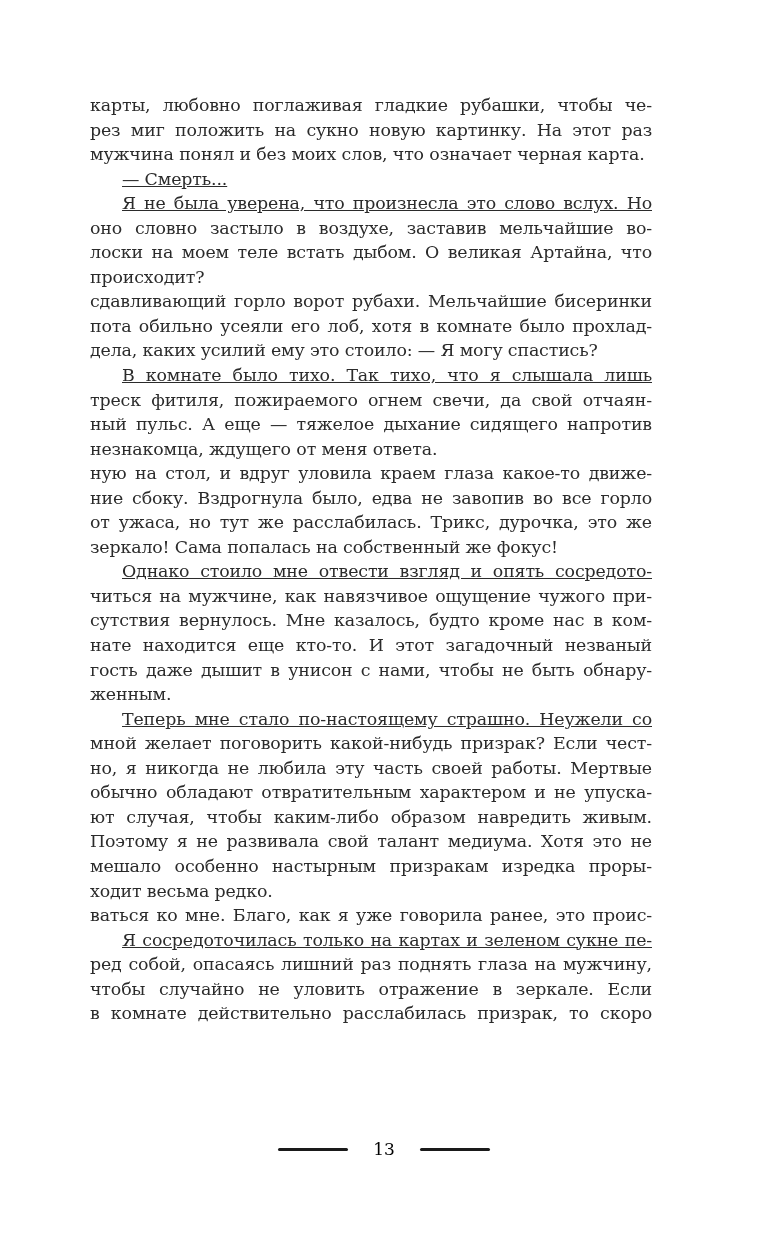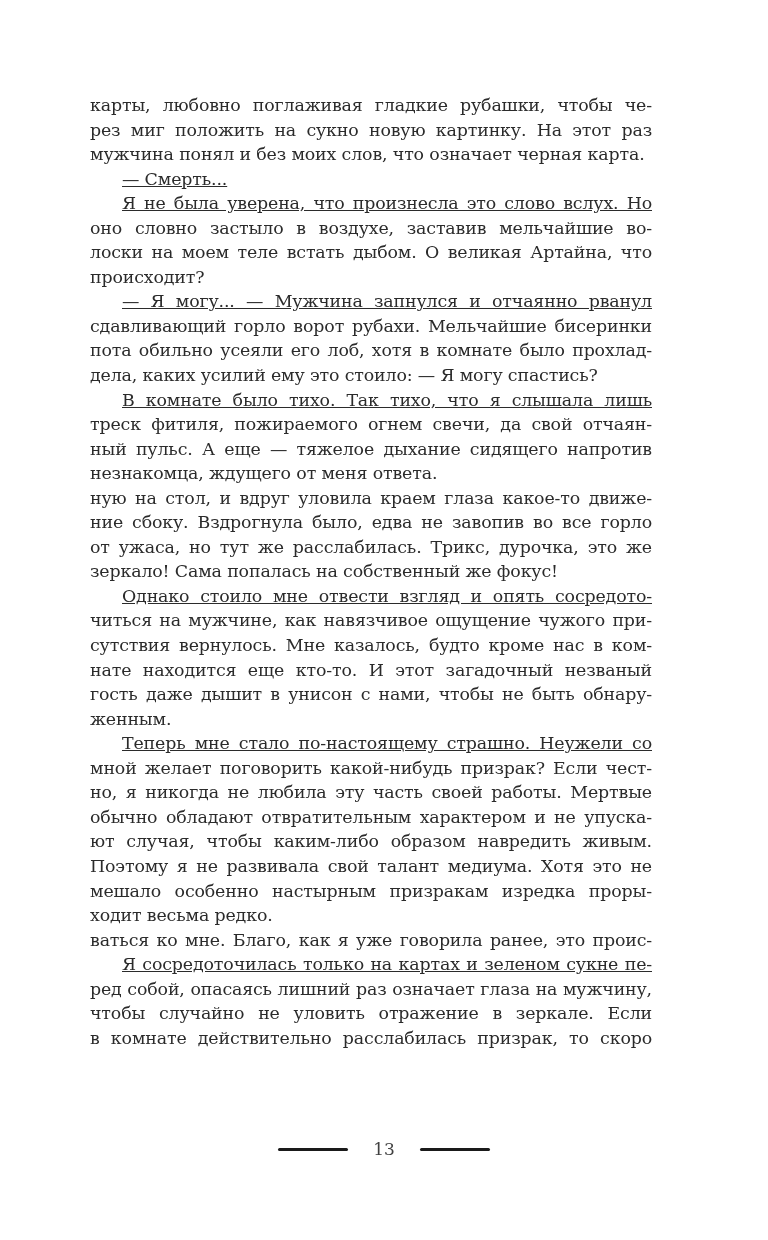--- a/index.html
+++ b/index.html
@@ -65,37 +65,36 @@
       height: 3px;
       background: #1a1a1a;
       border-radius: 1.5px;
     }
     .folio-number {
       display: block;
       width: 72px;
       text-align: center;
       font-family: "DejaVu Serif", "Liberation Serif", serif;
       font-size: 17px;
-      color: #404040;
+      color: #000000;
     }
   </style>
 </head>
 <body>
 
 <div class="page">
   <div class="text-block" id="text-block">
       <span class="line">карты, любовно поглаживая гладкие рубашки, чтобы че-</span>
       <span class="line">рез миг положить на сукно новую картинку. На этот раз</span>
       <span class="line last">мужчина понял и без моих слов, что означает черная карта.</span>
       <span class="line indent last">— Смерть...</span>
       <span class="line indent">Я не была уверена, что произнесла это слово вслух. Но</span>
       <span class="line">оно словно застыло в воздухе, заставив мельчайшие во-</span>
       <span class="line">лоски на моем теле встать дыбом. О великая Артайна, что</span>
       <span class="line last">происходит?</span>
-      <span class="line indent">— Я могу... — Мужчина запнулся и отчаянно рванул</span>
       <span class="line">сдавливающий горло ворот рубахи. Мельчайшие бисеринки</span>
       <span class="line">пота обильно усеяли его лоб, хотя в комнате было прохлад-</span>
       <span class="line last">дела, каких усилий ему это стоило: — Я могу спастись?</span>
       <span class="line indent">В комнате было тихо. Так тихо, что я слышала лишь</span>
       <span class="line">треск фитиля, пожираемого огнем свечи, да свой отчаян-</span>
       <span class="line">ный пульс. А еще — тяжелое дыхание сидящего напротив</span>
       <span class="line last">незнакомца, ждущего от меня ответа.</span>
       <span class="line">ную на стол, и вдруг уловила краем глаза какое-то движе-</span>
       <span class="line">ние сбоку. Вздрогнула было, едва не завопив во все горло</span>
       <span class="line">от ужаса, но тут же расслабилась. Трикс, дурочка, это же</span>
@@ -109,21 +108,21 @@
       <span class="line indent">Теперь мне стало по-настоящему страшно. Неужели со</span>
       <span class="line">мной желает поговорить какой-нибудь призрак? Если чест-</span>
       <span class="line">но, я никогда не любила эту часть своей работы. Мертвые</span>
       <span class="line">обычно обладают отвратительным характером и не упуска-</span>
       <span class="line">ют случая, чтобы каким-либо образом навредить живым.</span>
       <span class="line">Поэтому я не развивала свой талант медиума. Хотя это не</span>
       <span class="line">мешало особенно настырным призракам изредка проры-</span>
       <span class="line last">ходит весьма редко.</span>
       <span class="line">ваться ко мне. Благо, как я уже говорила ранее, это проис-</span>
       <span class="line indent">Я сосредоточилась только на картах и зеленом сукне пе-</span>
-      <span class="line">ред собой, опасаясь лишний раз означает глаза на мужчину,</span>
+      <span class="line">ред собой, опасаясь лишний раз поднять глаза на мужчину,</span>
       <span class="line">чтобы случайно не уловить отражение в зеркале. Если</span>
       <span class="line">в комнате действительно расслабилась призрак, то скоро</span>
     </div>
 
   <div class="folio">
     <span class="folio-rule"></span>
     <span class="folio-number">13</span>
     <span class="folio-rule"></span>
   </div>
 </div>

